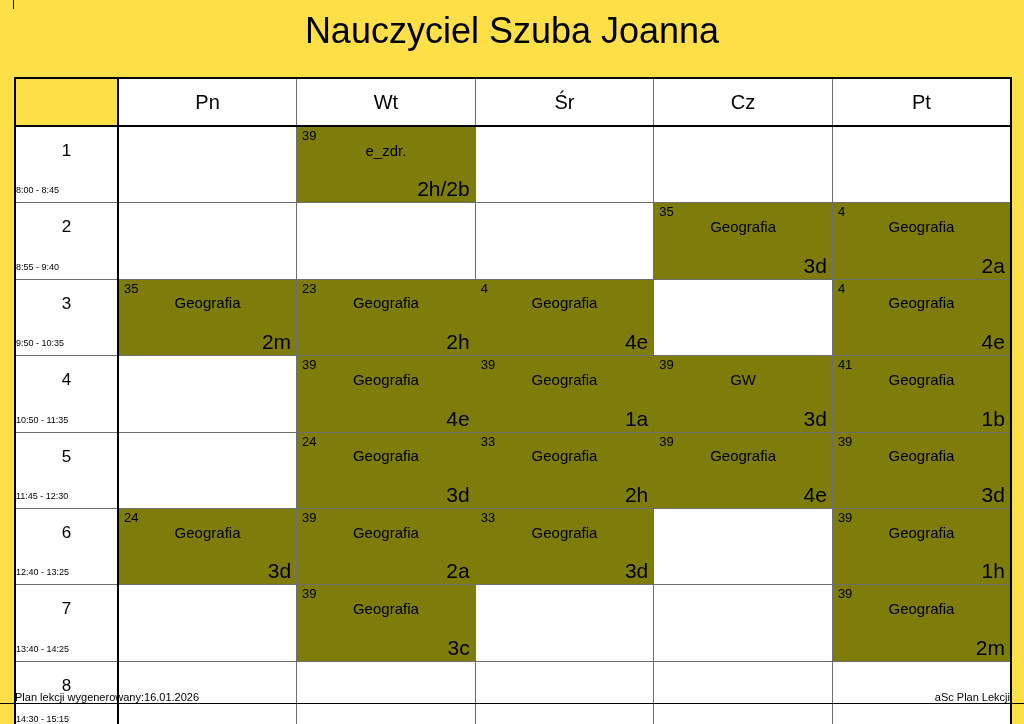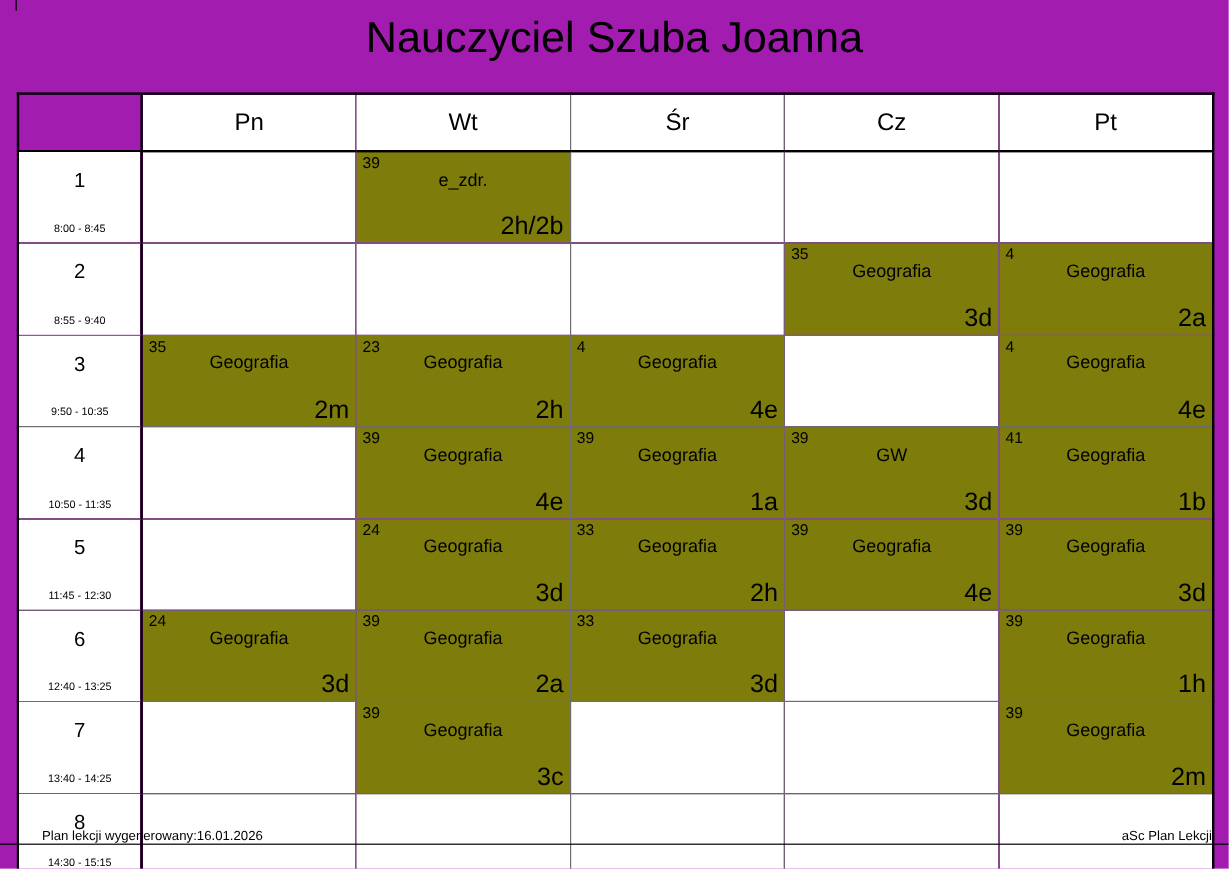--- a/index.html
+++ b/index.html
@@ -1,47 +1,47 @@
 <!DOCTYPE html>
 <html><head>
 <meta charset="utf-8">
 <style>
   html,body { margin:0; padding:0; background:#ffffff; }
   body { font-family:"Liberation Sans", sans-serif; color:#000; }
-  .page { position:relative; width:1024px; height:724px; background:#a21caf; overflow:hidden; }
+  .page { position:relative; width:1024px; height:724px; background:#fde047; overflow:hidden; }
 
   .margin-tick { position:absolute; left:13px; top:0; width:1px; height:9px; background:#000; }
 
   .title { position:absolute; top:10px; left:0; width:100%; text-align:center;
            font-size:36px; letter-spacing:0; white-space:nowrap; }
   .subtitle { position:absolute; top:61px; left:15px; font-size:11px; }
 
   table.grid { position:absolute; top:77px; left:14px; border-collapse:collapse;
                table-layout:fixed; border:2px solid #000; }
   table.grid th, table.grid td { border:1px solid #6e6e6e; padding:0; overflow:hidden; }
 
   thead tr { height:48px; }
   tbody tr { height:69.6px; }
 
   th.day-h { font-weight:normal; font-size:20px; text-align:center; vertical-align:middle;
              border-bottom:2px solid #000 !important; background:#fff; }
   th.corner { border-bottom:2px solid #000 !important; border-right:2px solid #000 !important; }
 
   td.time-td { border-right:2px solid #000 !important; position:relative; background:#fff; }
   .pnum { position:absolute; top:14px; left:0; width:100%; text-align:center; font-size:17px; }
-  .ptime { position:absolute; bottom:7px; left:0; width:100%; text-align:center; font-size:9px; }
+  .ptime { position:absolute; bottom:7px; left:0; width:100%; font-size:9px; }
 
   td.day-td { vertical-align:top; height:69.6px; background:#fff; }
   .lesson { height:100%; box-sizing:border-box; display:flex; flex-direction:column;
             justify-content:space-between; padding:2px 5px 3px 5px; }
   .lesson .room    { text-align:left;  font-size:13px; line-height:1.05; }
   .lesson .subject { text-align:center; font-size:15px; line-height:1.05; }
   .lesson .group   { text-align:right; font-size:21px; line-height:1.0;margin-top:20px; }
 
-  .footer-left  { position:absolute; top:691px; left:15px;  font-size:11px;padding-left:20px; }
+  .footer-left  { position:absolute; top:691px; left:15px;  font-size:11px; }
   .footer-right { position:absolute; top:691px; right:14px; font-size:11px; }
   .footer-rule  { position:absolute; top:703px; left:0; width:1024px; height:1px; background:#000; }
 </style>
 </head>
 <body>
 
 <div class="page">
   <div class="margin-tick"></div>
 
   <h1 class="title" style="margin:0; font-weight:normal;">Nauczyciel Szuba Joanna</h1>

